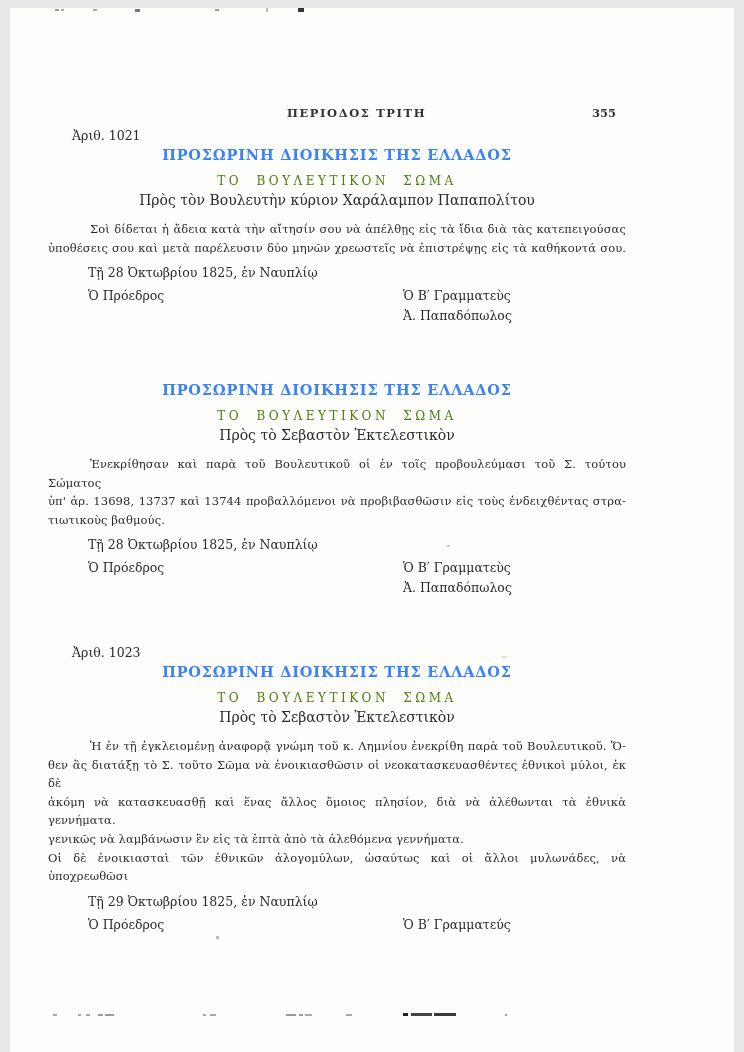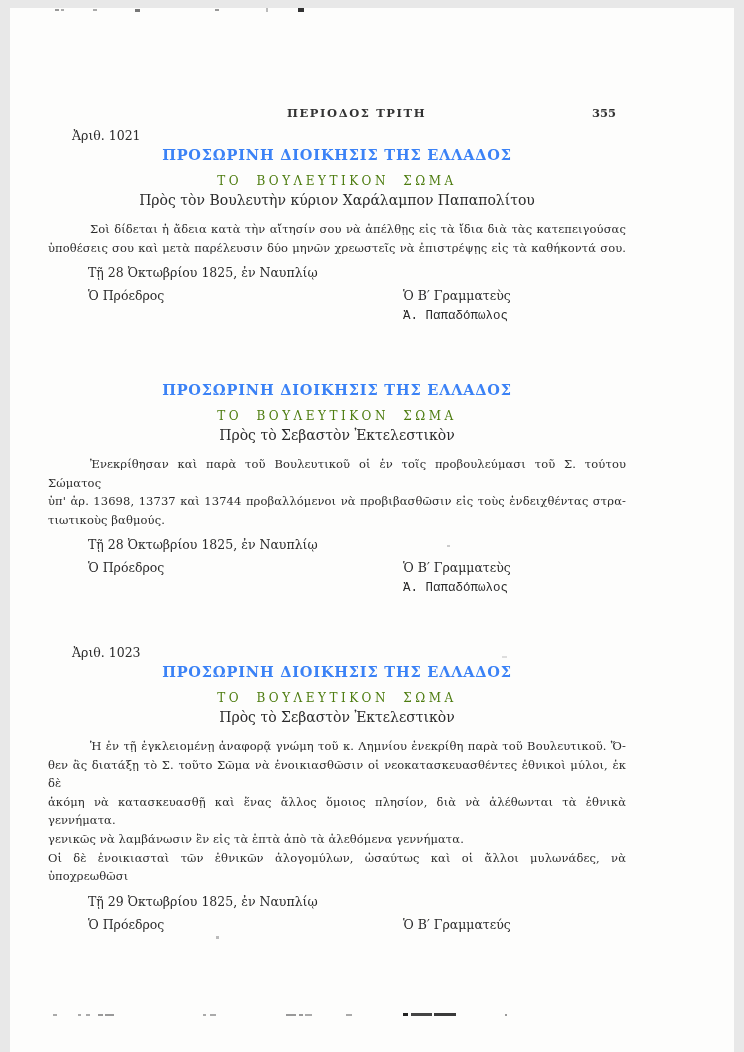--- a/index.html
+++ b/index.html
@@ -89,21 +89,21 @@
   }
   .sigrow {
     position: relative;
     margin-top: 7px;
     padding-left: 40px;
     font-size: 12.5px;
     line-height: 16px;
   }
   .sig-left { display: inline-block; white-space: nowrap; }
   .sig-right { position: absolute; left: 355px; top: 0; white-space: nowrap; }
-  .sig-right .sig-name { margin-top: 4px; font-family: Liberation Mono, monospace; }
+  .sig-right .sig-name { margin-top: 4px; }
   
   .speck { position: absolute; }
 </style>
 </head>
 <body>
 
 <div class="page">
 
   <div>
     <div class="speck" style="left:45px;top:1px;width:4px;height:2px;background:#999;"></div>

